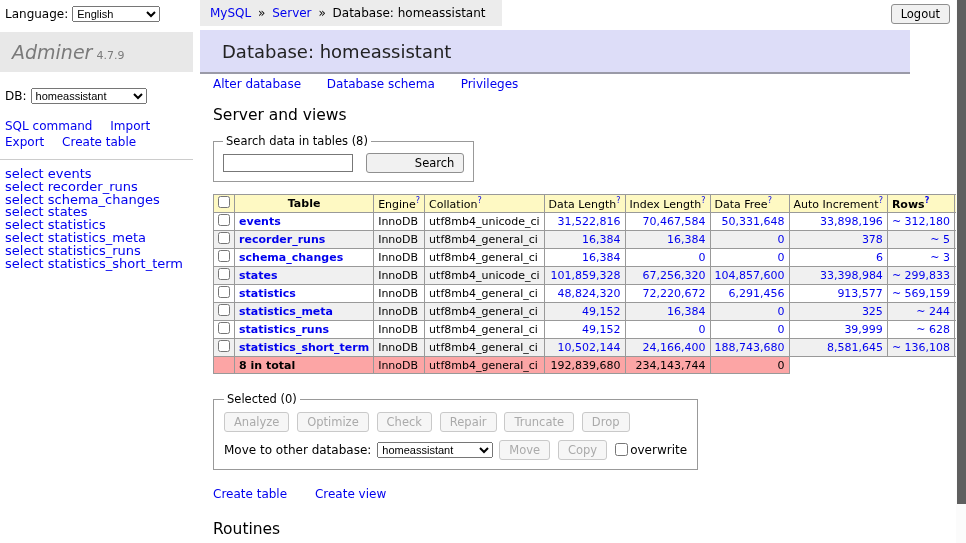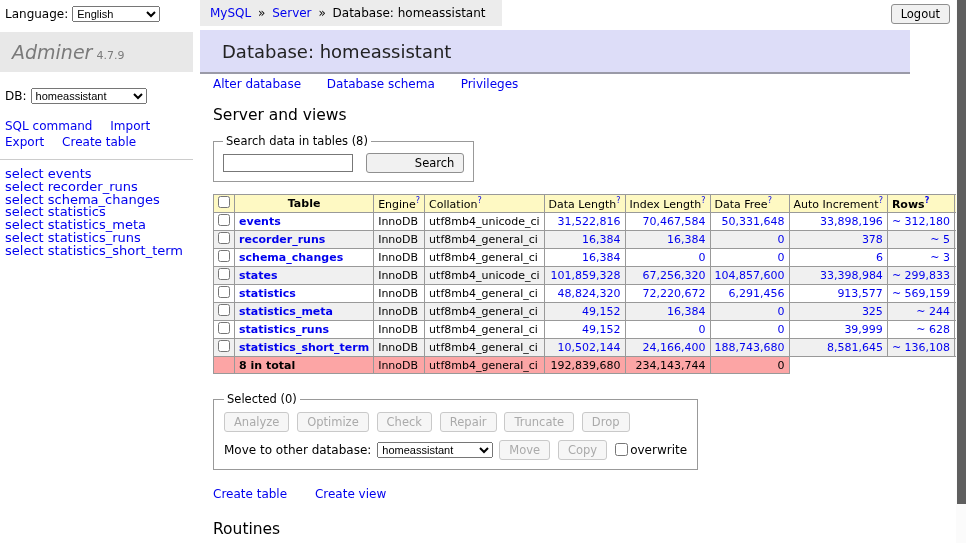--- a/index.html
+++ b/index.html
@@ -115,20 +115,21 @@
     <div>
       <span class="link">Export</span>
       <span class="link">Create table</span>
     </div>
   </div>
   <hr>
   <div class="table-links">
     <div><span class="link">select</span> <span class="link">events</span></div>
     <div><span class="link">select</span> <span class="link">recorder_runs</span></div>
     <div><span class="link">select</span> <span class="link">schema_changes</span></div>
+    <div><span class="link">select</span> <span class="link">states</span></div>
     <div><span class="link">select</span> <span class="link">statistics</span></div>
     <div><span class="link">select</span> <span class="link">statistics_meta</span></div>
     <div><span class="link">select</span> <span class="link">statistics_runs</span></div>
     <div><span class="link">select</span> <span class="link">statistics_short_term</span></div>
   </div>
 </div>
 
 <div class="main">
   <div class="breadcrumb">
     <span class="link">MySQL</span>

